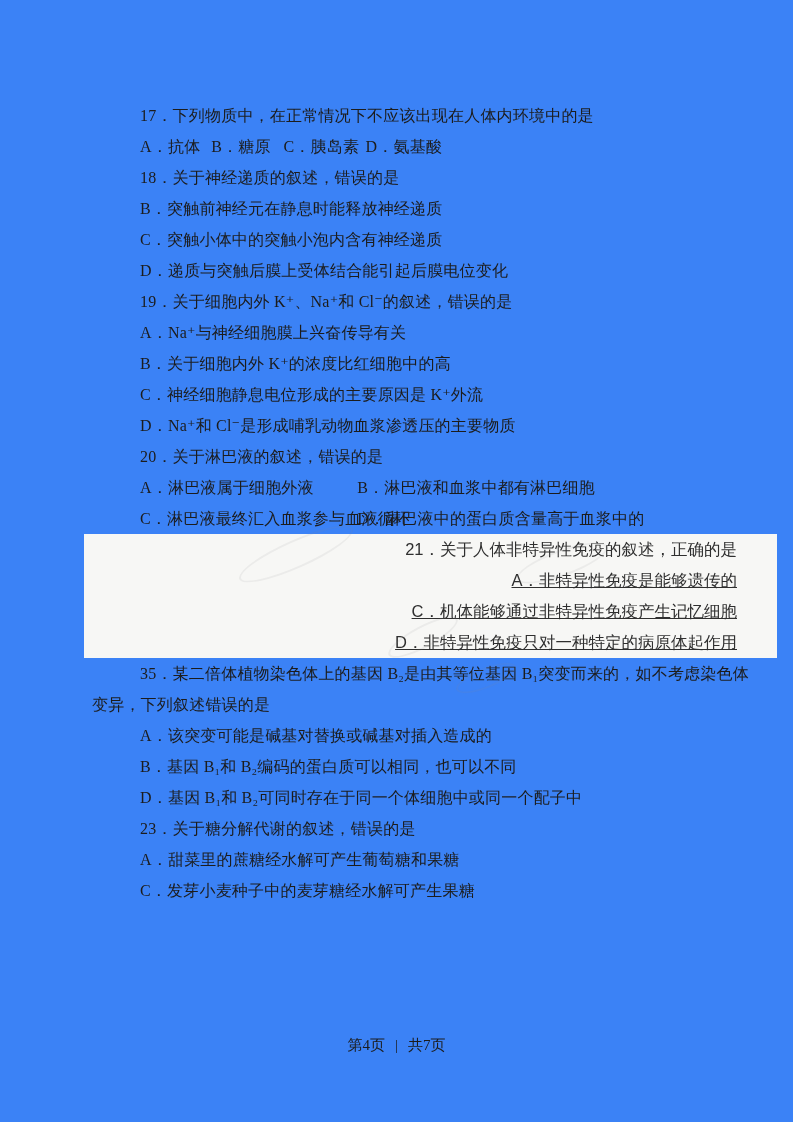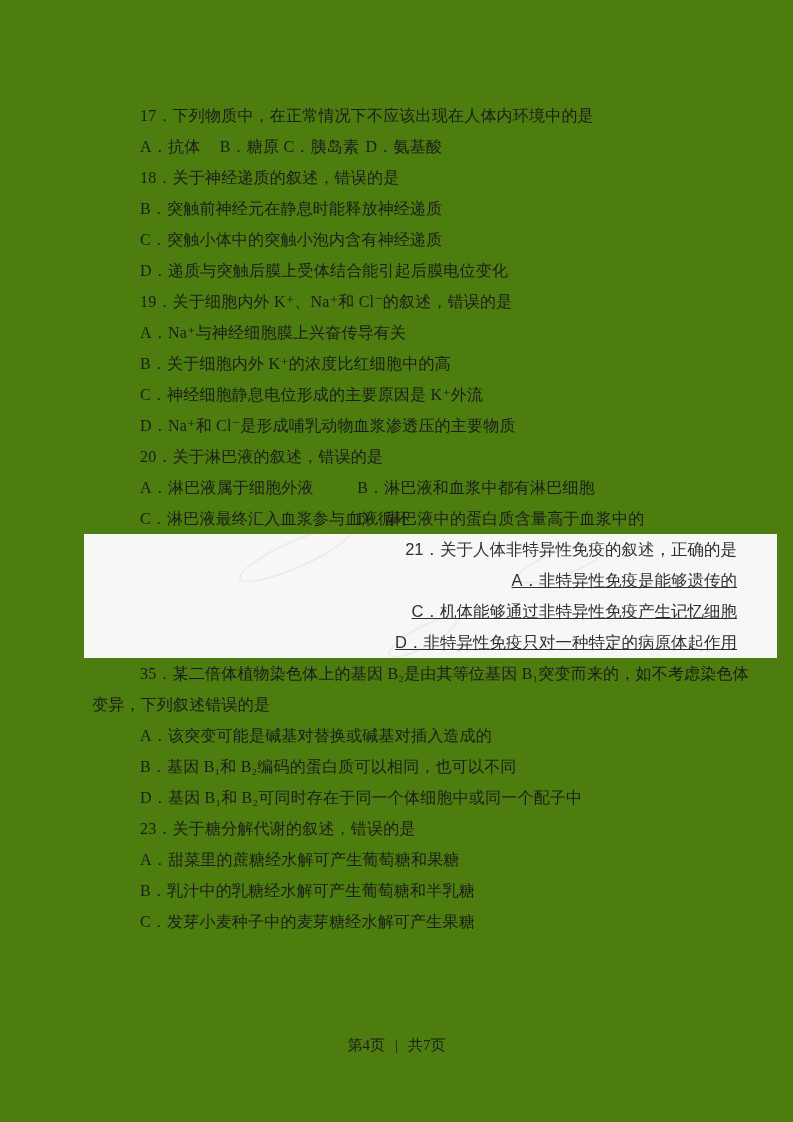--- a/index.html
+++ b/index.html
@@ -1,25 +1,25 @@
 <!DOCTYPE html>
 <html><head>
 <meta charset="utf-8">
 <style>
   html,body{margin:0;padding:0;}
   body{
     width:793px;height:1122px;background:#ffffff;position:relative;overflow:hidden;
     font-family:"Liberation Serif","DejaVu Serif",serif;color:#1c1c1c;
   }
-  .page{position:absolute;inset:0;background:#4d7c0f;}
+  .page{position:absolute;inset:0;background:#3b82f6;}
   .content{position:absolute;left:92px;top:100px;width:645px;}
   .line{height:31px;line-height:31px;font-size:16px;white-space:nowrap;letter-spacing:0.2px;}
   .ind{margin-left:48px;}
   .opt-inline{display:inline-block;}
-  .w67{width:67px;} .w68{width:68px;text-align:right;} .w78{width:78px;}
+  .w67{width:67px;} .w68{width:68px;} .w78{width:78px;}
   .col1{display:inline-block;width:213px;}
   
   .q21-block{
     position:relative;background:#f7f7f5;
     font-family:"Liberation Sans","DejaVu Sans",sans-serif;color:#2f2f2f;
     margin-left:-8px;padding-left:8px;margin-right:-40px;padding-right:40px;
   }
   .q21-block .line{font-size:16.5px;letter-spacing:0;text-align:right;}
   .q21-block .hdr{margin-left:44px;}
   .q21-block .ind{margin-left:36px;text-decoration:underline;}
@@ -81,21 +81,20 @@
     </div>
 
     <div class="line ind">35．某二倍体植物染色体上的基因 B₂是由其等位基因 B₁突变而来的，如不考虑染色体</div>
     <div class="line">变异，下列叙述错误的是</div>
     <div class="line ind">A．该突变可能是碱基对替换或碱基对插入造成的</div>
     <div class="line ind">B．基因 B₁和 B₂编码的蛋白质可以相同，也可以不同</div>
     <div class="line ind">D．基因 B₁和 B₂可同时存在于同一个体细胞中或同一个配子中</div>
 
     <div class="line ind">23．关于糖分解代谢的叙述，错误的是</div>
     <div class="line ind">A．甜菜里的蔗糖经水解可产生葡萄糖和果糖</div>
-    <div class="line ind">B．乳汁中的乳糖经水解可产生葡萄糖和半乳糖</div>
     <div class="line ind">C．发芽小麦种子中的麦芽糖经水解可产生果糖</div>
 
   </div>
 
   <div class="footer">
     <span>第4页</span><span>|</span><span>共7页</span>
   </div>
 </div>
 
 </body></html>

